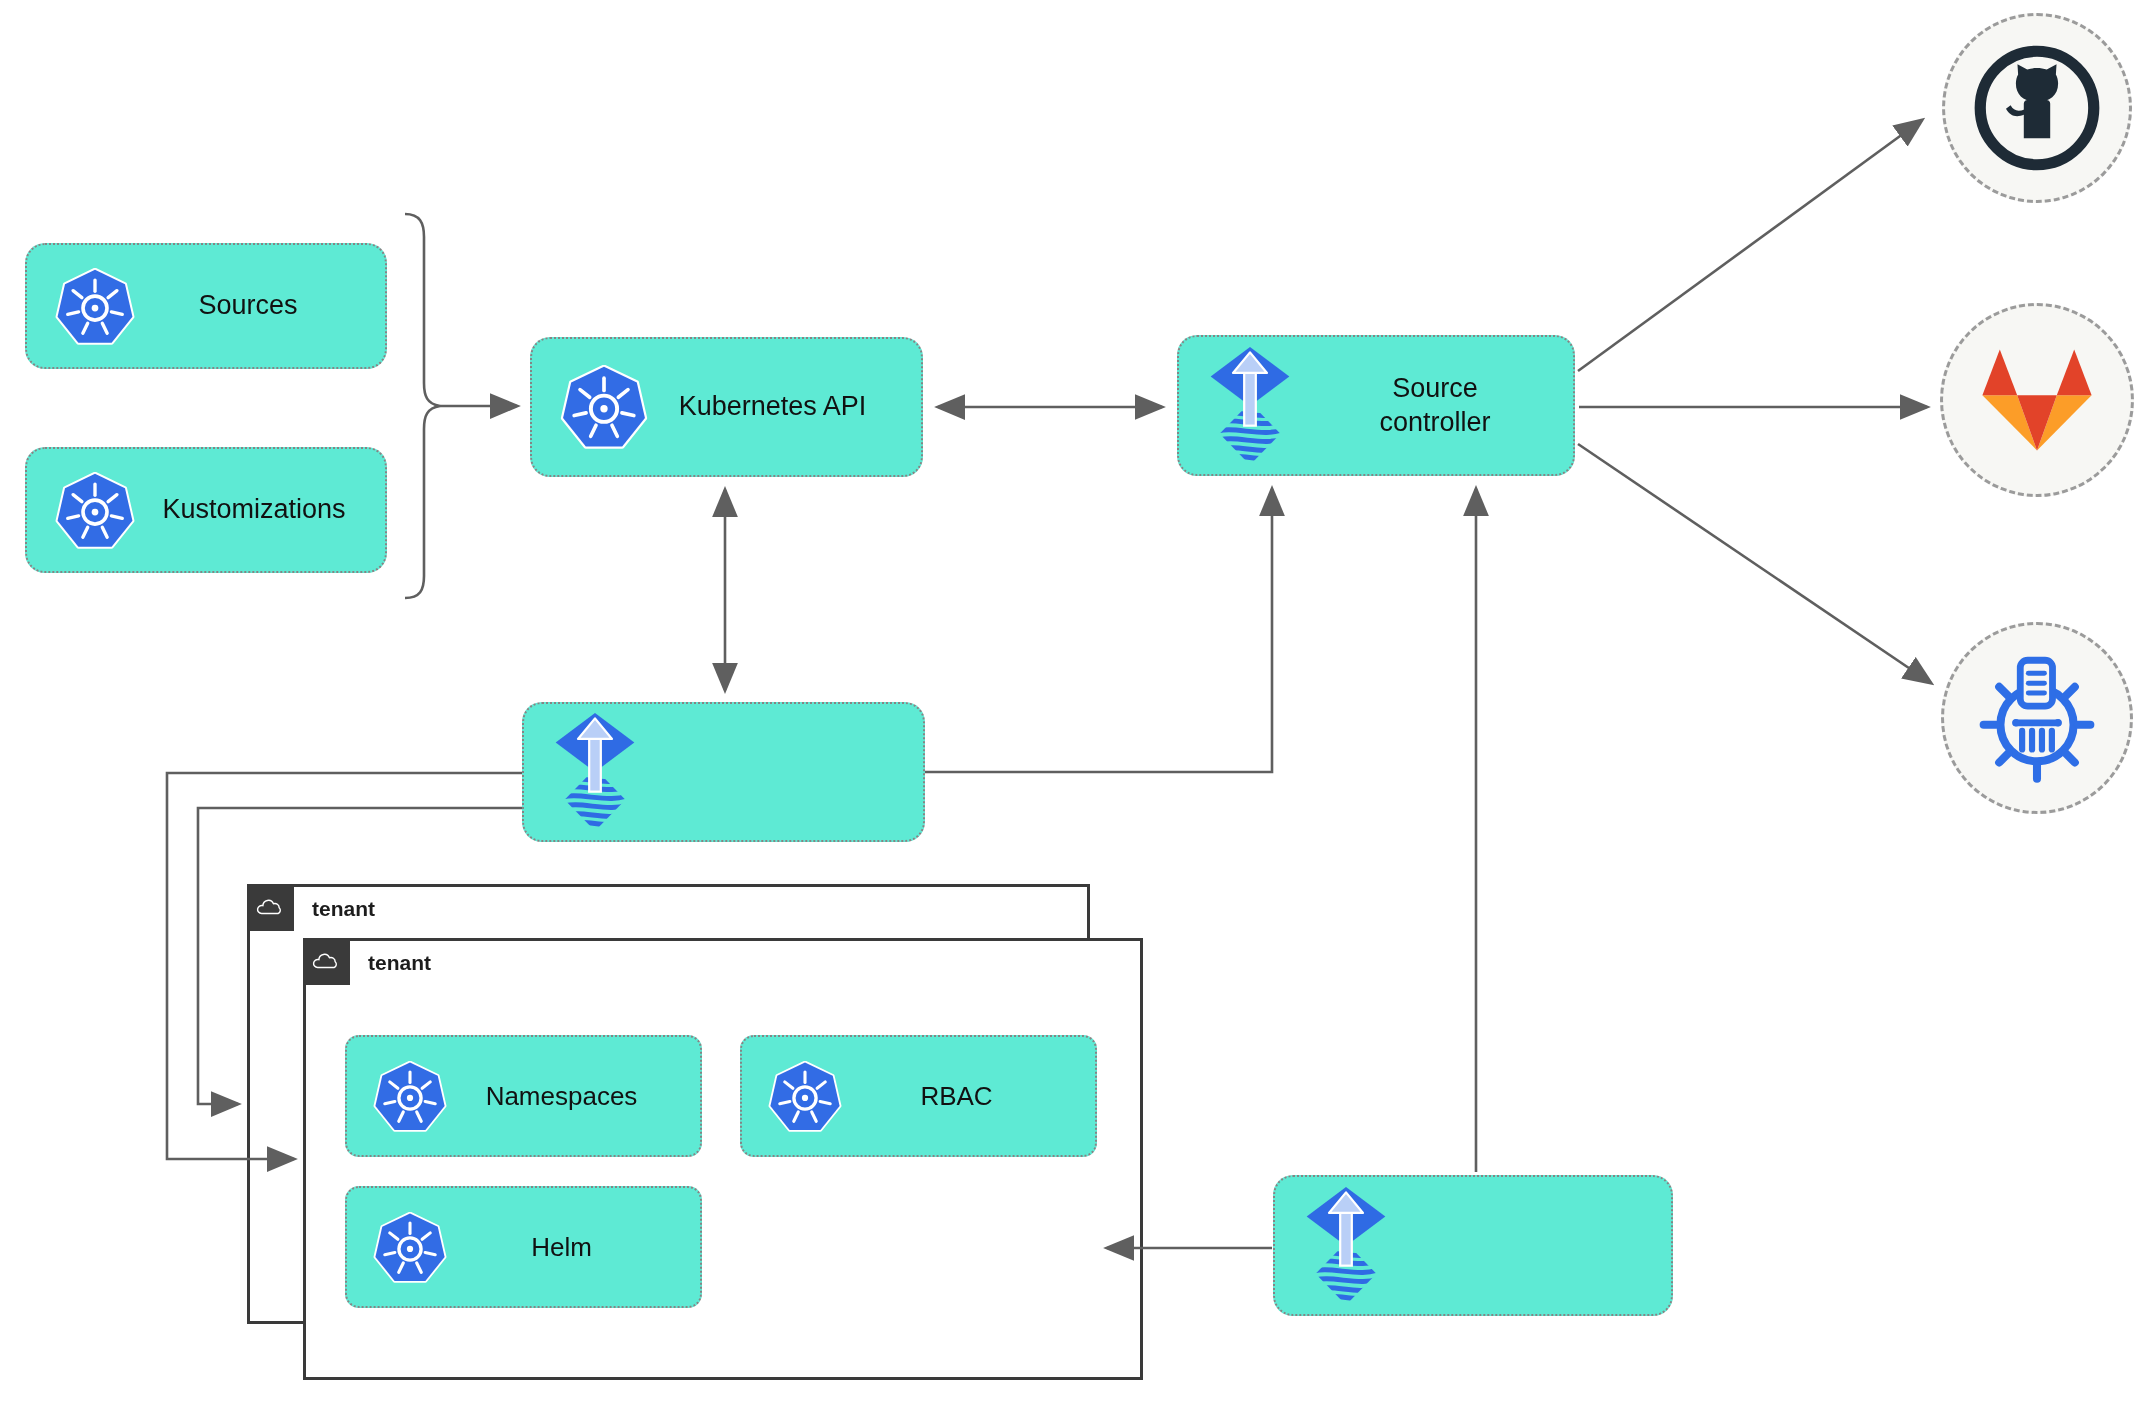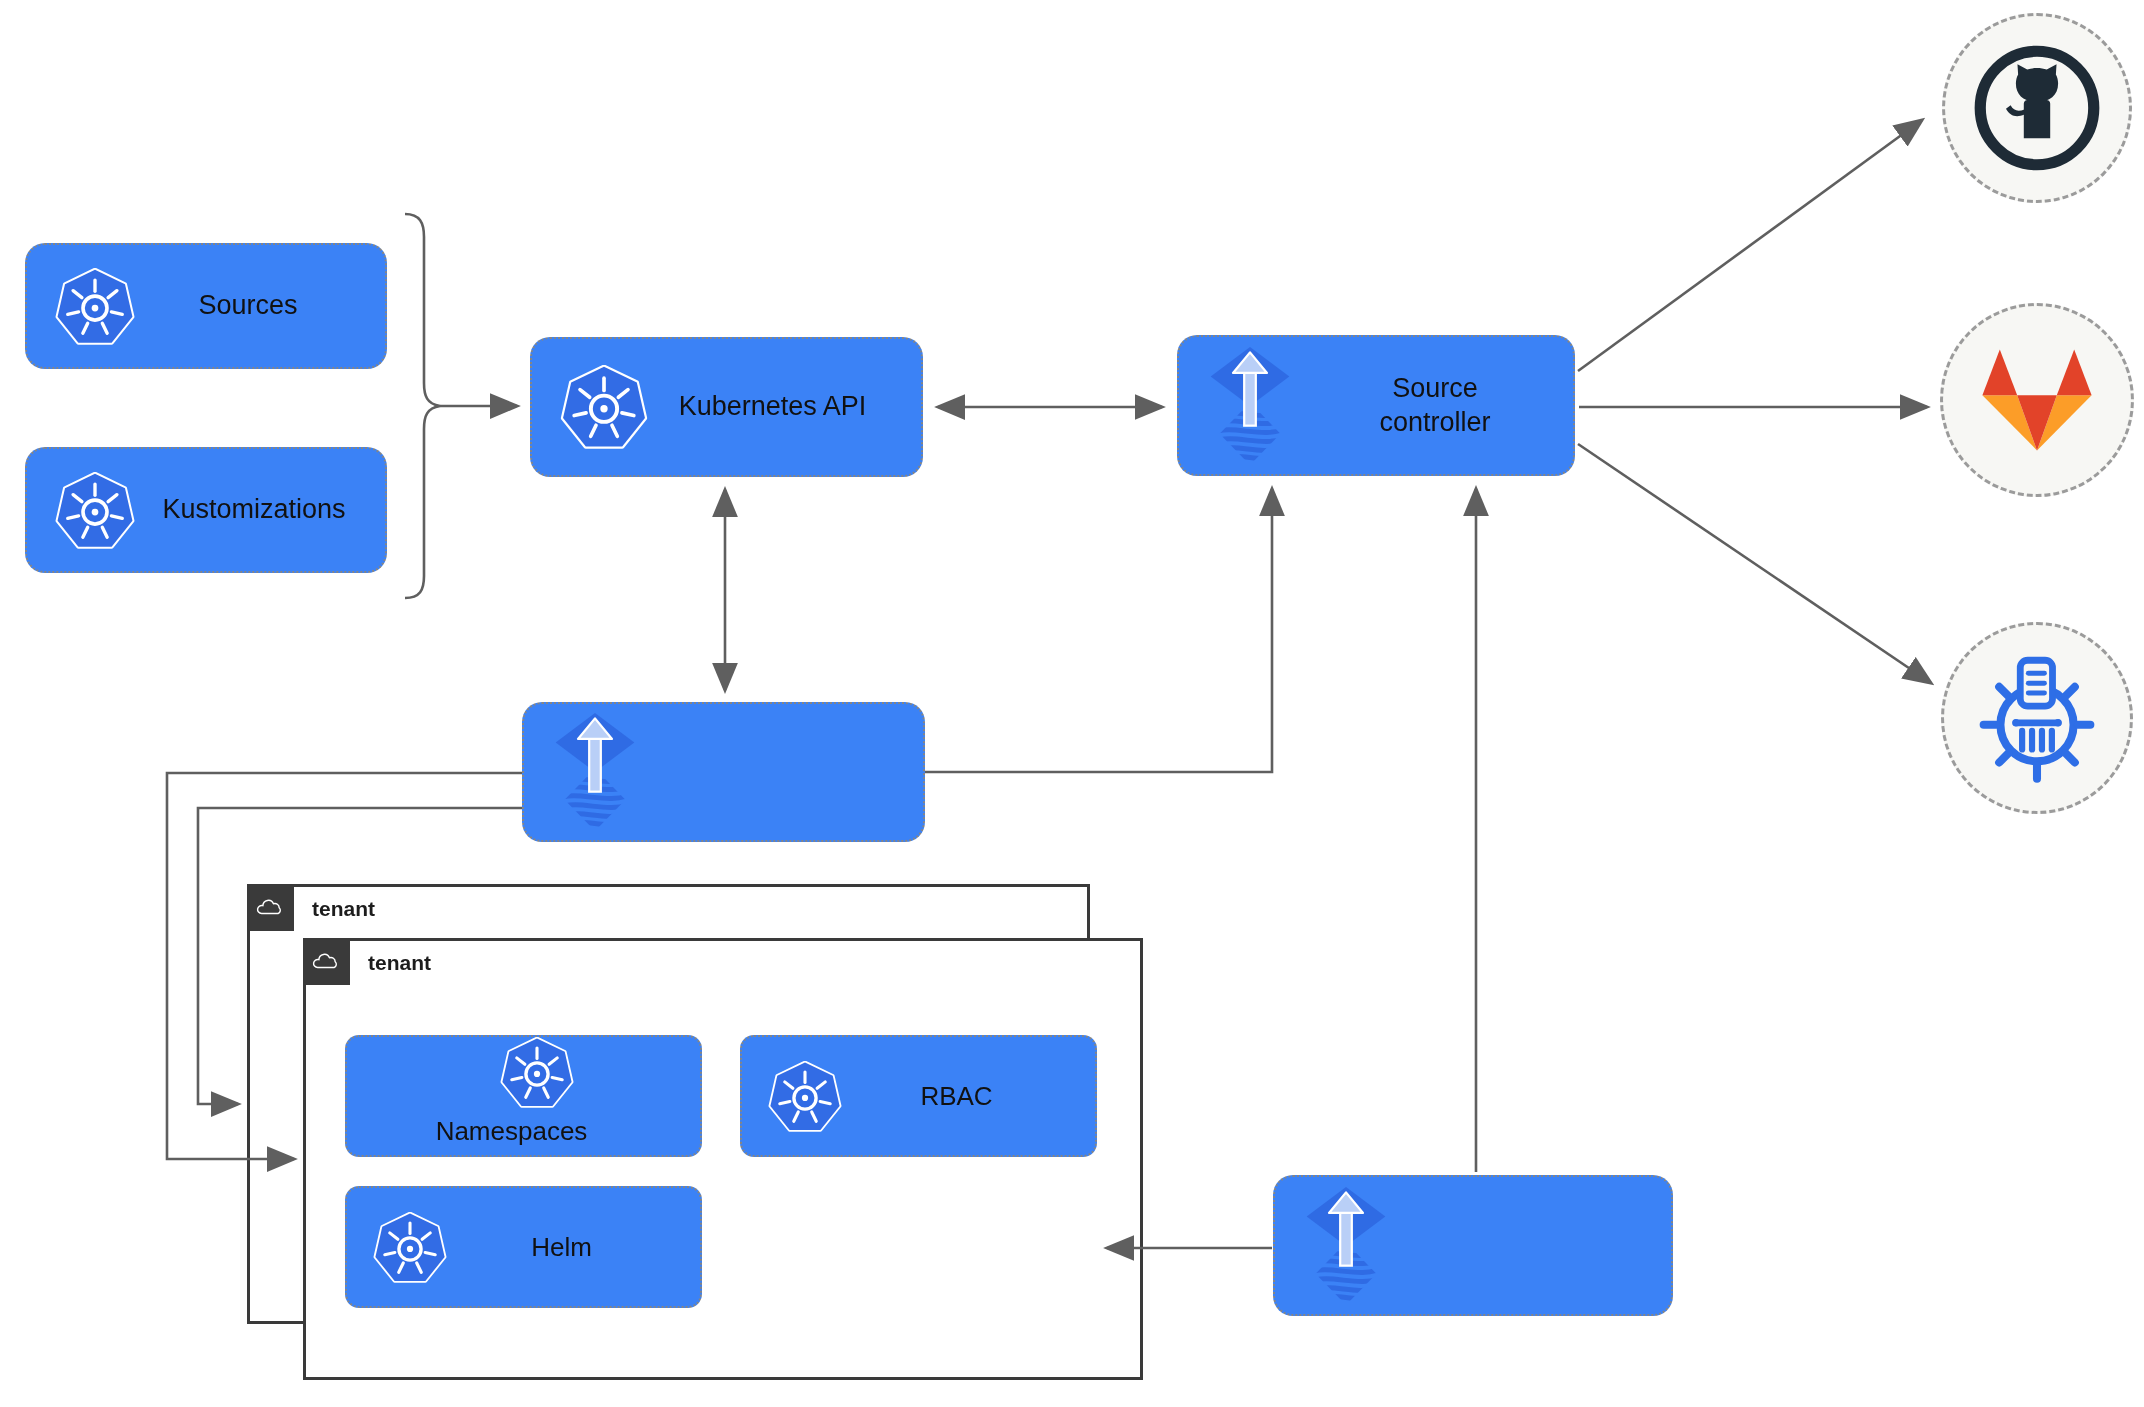--- a/index.html
+++ b/index.html
@@ -1,20 +1,20 @@
 <!DOCTYPE html>
 <html><head>
 <meta charset="utf-8">
 <style>
   html,body{margin:0;padding:0;background:#fff;}
   .canvas{position:relative;width:2144px;height:1407px;background:#ffffff;
           font-family:"Liberation Sans", sans-serif;color:#111;overflow:hidden;}
 
   
-  .dbox{position:absolute;background:#3b82f6;border:2px dotted #858585;border-radius:20px;
+  .dbox{position:absolute;background:#5eead4;border:2px dotted #858585;border-radius:20px;
         display:flex;align-items:center;box-sizing:border-box;}
   .dbox .ic{margin-left:28px;flex:0 0 auto;}
   .dbox .lbl{flex:1;display:flex;justify-content:center;align-items:center;
              font-size:27px;line-height:1.25;text-align:center;padding-right:24px;}
   .lbl .wrap2{max-width:170px;}
 
   .sources        {left:25px;  top:243px; width:362px; height:126px;}
   .kustomizations {left:25px;  top:447px; width:362px; height:126px;gap:12px;}
   .k8s-api        {left:530px; top:337px; width:393px; height:140px;}
   .source-ctrl    {left:1177px;top:335px; width:398px; height:141px;gap:28px;}
@@ -24,21 +24,21 @@
   
   .tenant{position:absolute;background:#fff;border:3px solid #3a3a3a;box-sizing:border-box;}
   .tenant-outer{left:247px;top:884px;width:843px;height:440px;}
   .tenant-inner{left:303px;top:938px;width:840px;height:442px;}
   .thead{position:absolute;top:-3px;left:-3px;width:47px;height:47px;background:#3a3a3a;
          display:flex;align-items:center;justify-content:center;}
   .tlabel{position:absolute;left:62px;top:10px;font-size:21px;color:#1d1d1d;font-weight:bold;}
 
   
   .rbox{border-radius:14px;}
-  .namespaces{left:345px;top:1035px;width:357px;height:122px;flex-direction:column;}
+  .namespaces{left:345px;top:1035px;width:357px;height:122px;}
   .rbac      {left:740px;top:1035px;width:357px;height:122px;}
   .crds      {left:345px;top:1186px;width:357px;height:122px;}
   .releases  {left:740px;top:1186px;width:357px;height:122px;}
   .rbox .ic{margin-left:26px;}
   .rbox .lbl{font-size:26px;}
 
   
   .circle{position:absolute;border:3px dashed #9b9b9b;border-radius:50%;background:#f7f7f4;
           display:flex;align-items:center;justify-content:center;box-sizing:border-box;}
   .github-circle     {left:1942px;top:13px; width:190px;height:190px;}

